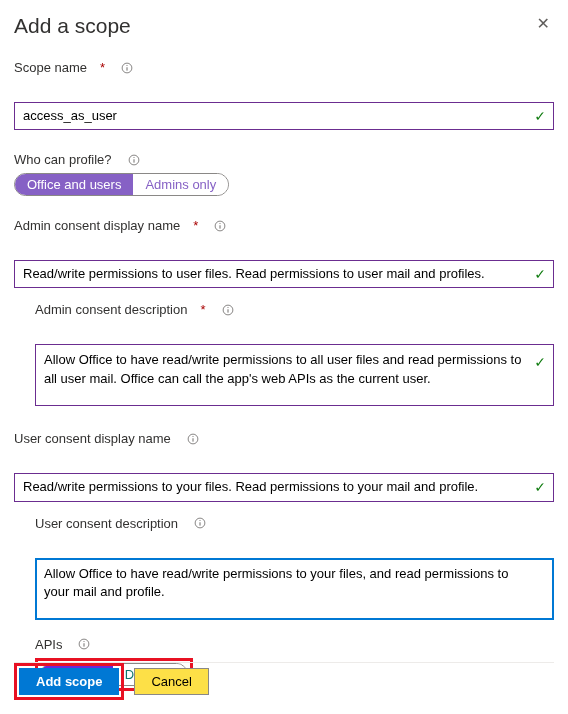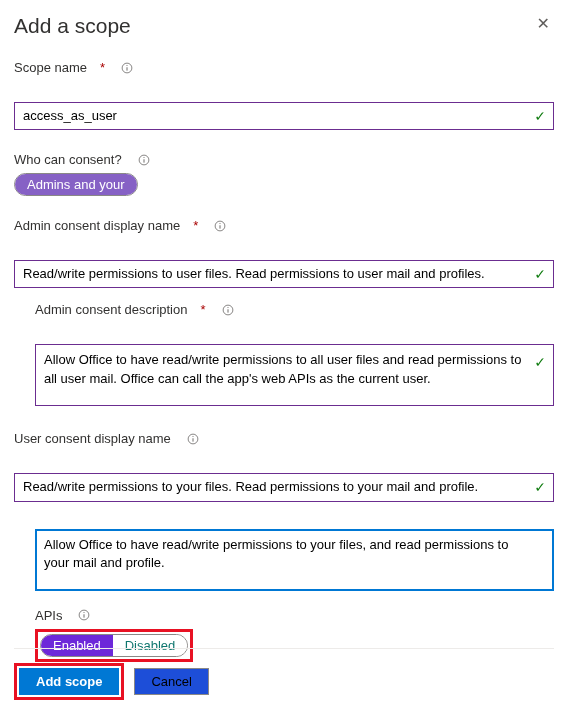--- a/index.html
+++ b/index.html
@@ -74,32 +74,31 @@
     border: 3px solid #e81123;
     display: inline-block;
     padding: 2px;
   }
   .footer {
     position: absolute;
     left: 14px;
     right: 14px;
     bottom: 14px;
     border-top: 1px solid #edebe9;
-    padding-top: 14px;
     display: flex;
     gap: 10px;
     align-items: center;
   }
   .btn {
     padding: 5px 16px;
     font-size: 13px;
     font-family: inherit;
     cursor: pointer;
     border: 1px solid #8a8886;
-    background: #1d4ed8;
+    background: #fde047;
   }
   .btn.primary {
     background: #0078d4;
     border-color: #0078d4;
     color: #fff;
     font-weight: 600;
   }
 </style>
 </head>
 <body>
@@ -122,31 +121,32 @@
     </span>
   </div>
   <div class="input-wrap valid">
     <input class="text-input" value="access_as_user" style="">
     <span class="check">✓</span>
   </div>
 </div>
 
 <div class="field">
   <div class="field-label">
-    <span>Who can consent?</span>
+    <span>Who can profile?</span>
     <span class="info-icon">
       <svg viewBox="0 0 16 16" fill="none" stroke="#605e5c" stroke-width="1">
           <circle cx="8" cy="8" r="6.5"></circle>
           <line x1="8" y1="7" x2="8" y2="11.5" stroke-width="1.2"></line>
           <circle cx="8" cy="4.6" r="0.7" fill="#605e5c" stroke="none"></circle>
         </svg>
     </span>
   </div>
   <div class="pill-group">
-    <div class="pill sel-purple">Admins and your</div>
+    <div class="pill sel-purple">Office and users</div>
+    <div class="pill txt-purple">Admins only</div>
   </div>
 </div>
 
 <div class="field">
   <div class="field-label">
     <span>Admin consent display name</span>
       <span class="req">*</span>
     <span class="info-icon">
       <svg viewBox="0 0 16 16" fill="none" stroke="#605e5c" stroke-width="1">
           <circle cx="8" cy="8" r="6.5"></circle>
@@ -190,20 +190,30 @@
         </svg>
     </span>
   </div>
   <div class="input-wrap valid">
     <input class="text-input" value="Read/write permissions to your files. Read permissions to your mail and profile." style="">
     <span class="check">✓</span>
   </div>
 </div>
 
 <div class="field tight">
+  <div class="field-label">
+    <span>User consent description</span>
+    <span class="info-icon">
+      <svg viewBox="0 0 16 16" fill="none" stroke="#605e5c" stroke-width="1">
+          <circle cx="8" cy="8" r="6.5"></circle>
+          <line x1="8" y1="7" x2="8" y2="11.5" stroke-width="1.2"></line>
+          <circle cx="8" cy="4.6" r="0.7" fill="#605e5c" stroke="none"></circle>
+        </svg>
+    </span>
+  </div>
   <div class="input-wrap focus">
     <textarea class="text-area" style="">Allow Office to have read/write permissions to your files, and read permissions to your mail and profile.</textarea>
   </div>
 </div>
 
 <div class="field tight">
   <div class="field-label">
     <span>APIs</span>
     <span class="info-icon">
       <svg viewBox="0 0 16 16" fill="none" stroke="#605e5c" stroke-width="1">

